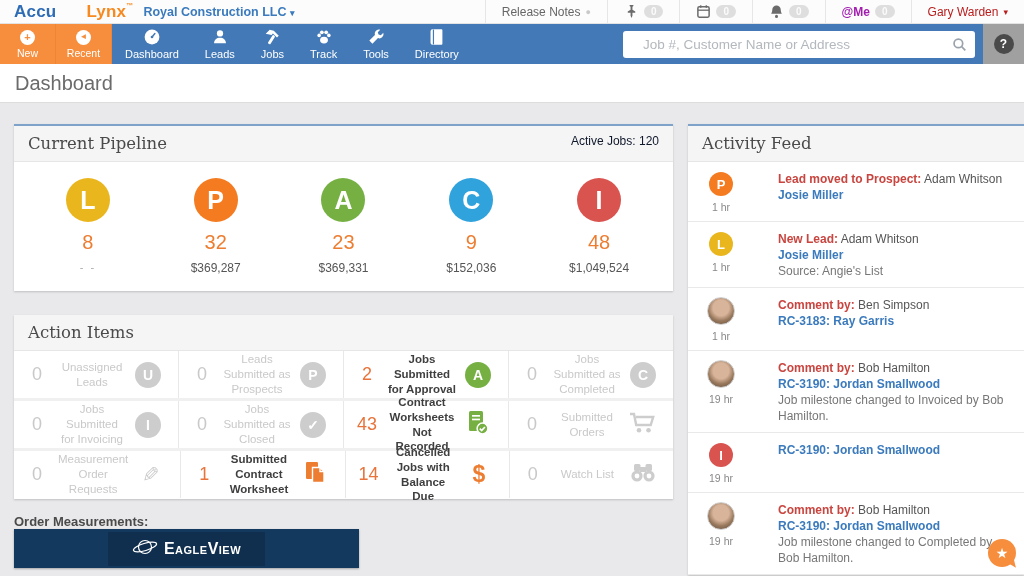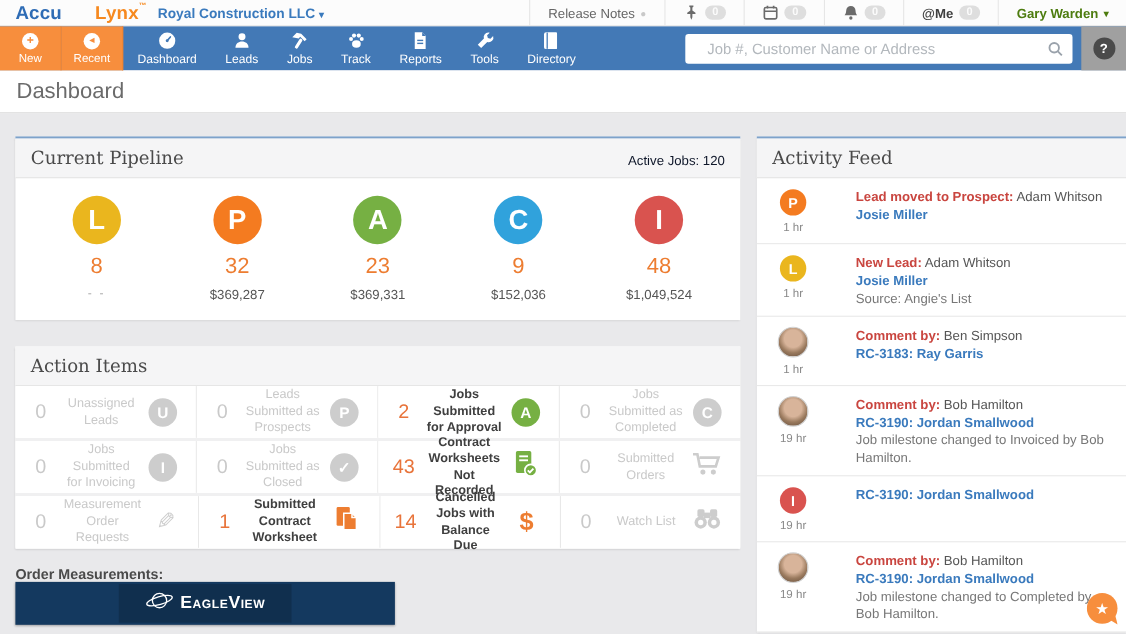--- a/index.html
+++ b/index.html
@@ -13,22 +13,22 @@
   .logo .accu { color:#2e6cb5; } .logo .lynx { color:#f6891f;padding-left:30px; }
   .logo .tm { font-size:7px; color:#f6891f; vertical-align:top; }
   .company { color:#3a7abd; font-weight:bold; font-size:12.5px; cursor:pointer; }
   .company .caret { font-size:9px; }
   .tb-spacer { flex:1; }
   .tb-sec { display:flex; align-items:center; gap:5px; padding:0 16px; height:100%;
     border-left:1px solid #e6e6e6; cursor:pointer; }
   .tb-dot { color:#c9c9c9; font-size:9px; }
   .badge-pill { background:#dedede; color:#fbfbfb; font-weight:bold; font-size:10px;
     border-radius:9px; padding:1px 7px; }
-  .at-me { font-weight:bold; color:#404040; }
-  .tb-user { color:#4d7c0f; font-weight:bold; }
+  .at-me { font-weight:bold; color:#a21caf; }
+  .tb-user { color:#b91c1c; font-weight:normal; }
   .tb-ic { display:inline-flex; width:15px; height:15px; }
 
   
   .navbar { height:40px; background:#4379b6; display:flex; align-items:stretch; }
   .nav-btn { width:56px; display:flex; flex-direction:column; align-items:center;
     justify-content:center; gap:2px; color:#fff; font-size:10.5px; cursor:pointer; }
   .nav-orange { background:#f78e3d; border-right:1px solid #ef8432; }
   .orange-circ { width:15px; height:15px; background:#fff; color:#f78e3d; border-radius:50%;
     display:flex; align-items:center; justify-content:center; font-size:11px; font-weight:bold; line-height:1; }
   .nav-item { padding:0 13px; display:flex; flex-direction:column; align-items:center;
@@ -51,21 +51,21 @@
   .page-title { font-size:20px; color:#6b6b6b; }
 
   
   .content { display:flex; padding:21px 0 0 14px; gap:15px; }
   .col-left { width:691px; }
   .col-right { width:336px; min-width:336px; }
 
   .panel { background:#fff; box-shadow:0 1px 2px rgba(0,0,0,.18); }
   .panel.blue-top { border-top:2px solid #7ea2ca; }
   .panel-head { background:#f5f5f6; border-bottom:1px solid #e6e6e6; padding:8px 14px;
-    display:flex; align-items:flex-end; justify-content:space-between; }
+    display:flex; align-items:flex-start; justify-content:space-between; }
   .panel-title { font-family:"DejaVu Serif", serif; font-size:16.5px; color:#4a4a4a; }
   .panel-head-right { font-size:12px; color:#0f172a; }
 
   
   .pipeline-body { display:flex; padding:16px 10px 16px; }
   .stage { flex:1; text-align:center; cursor:pointer; }
   .stage-circ { width:44px; height:44px; border-radius:50%; margin:0 auto; color:#fff;
     font-size:25px; font-weight:bold; display:flex; align-items:center; justify-content:center; }
   .stage-count { color:#ed7d31; font-size:20px; margin-top:9px; }
   .stage-amt { color:#555; font-size:12px; margin-top:7px; }
@@ -211,31 +211,20 @@
           <circle cx="15.4" cy="8.2" r="2"></circle>
           <circle cx="7.6" cy="4.8" r="2.1"></circle>
           <circle cx="12.4" cy="4.8" r="2.1"></circle>
           <ellipse cx="10" cy="13.4" rx="4.4" ry="3.8"></ellipse>
         </svg>
       </span>
     <span>Track</span>
   </div>
   <div class="nav-item">
     <span class="nav-ico">
-        <svg viewBox="0 0 20 20">
-          <path d="M4.5 1.5h7.5l3.5 3.5v13.5h-11z" fill="#fff"></path>
-          <path d="M12 1.5v3.8h3.8" fill="#4379b6"></path>
-          <rect x="7" y="9" width="6" height="1.4" fill="#4379b6"></rect>
-          <rect x="7" y="12" width="6" height="1.4" fill="#4379b6"></rect>
-        </svg>
-      </span>
-    <span>Reports</span>
-  </div>
-  <div class="nav-item">
-    <span class="nav-ico">
         <svg viewBox="0 0 20 20" fill="#fff">
           <path d="M13.2 1.8a4.6 4.6 0 0 0-4.4 6L2.6 14l3.4 3.4 6.2-6.2a4.6 4.6 0 0 0 5.9-5.9L15.4 8l-2.6-.8L12 4.6l2.7-2.7a4.6 4.6 0 0 0-1.5-.1z"></path>
         </svg>
       </span>
     <span>Tools</span>
   </div>
   <div class="nav-item">
     <span class="nav-ico">
         <svg viewBox="0 0 20 20">
           <path d="M5 1.5h10a1 1 0 0 1 1 1v15a1 1 0 0 1-1 1H5a2.2 2.2 0 0 1-2.2-2.2V3.7A2.2 2.2 0 0 1 5 1.5z" fill="#fff"></path>

